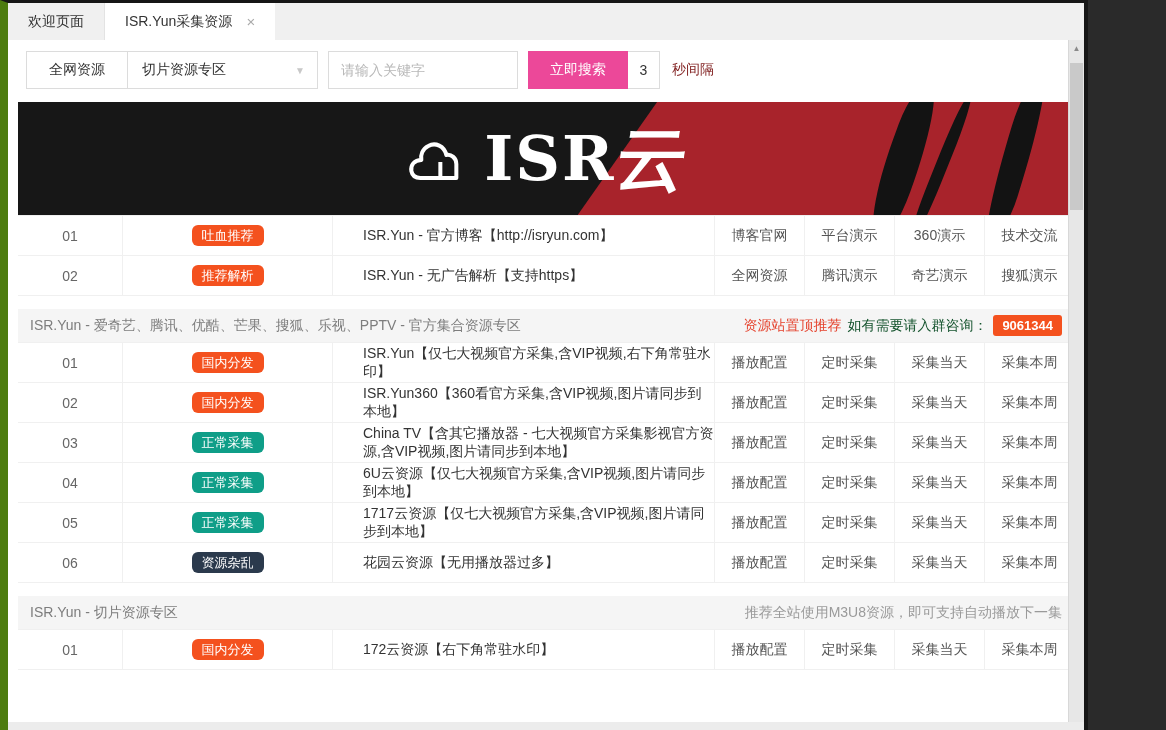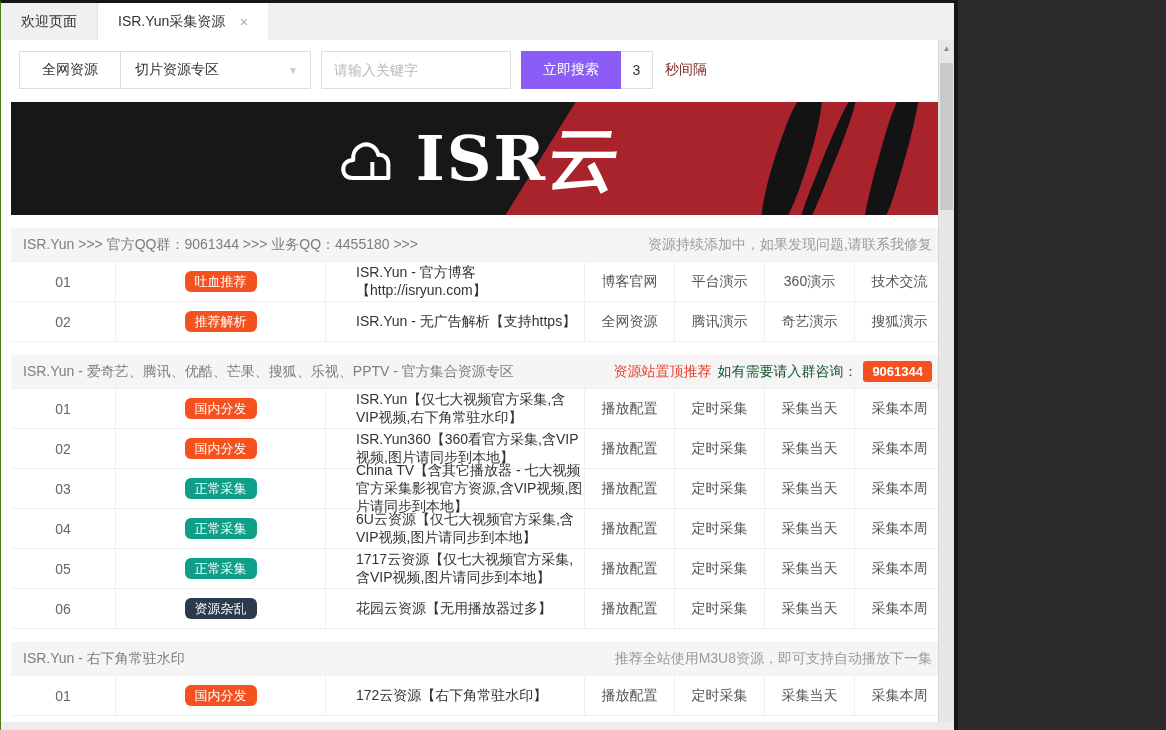--- a/index.html
+++ b/index.html
@@ -2,22 +2,22 @@
 <html><head>
 <meta charset="utf-8">
 <style>
   * { margin:0; padding:0; box-sizing:border-box; }
   body {
     font-family: "Liberation Sans", "DejaVu Sans", sans-serif;
     background:#2a2a2a;
     width:1166px; height:730px; overflow:hidden;
   }
   .window {
-    position:relative; width:958px; height:730px; background:#fff;
-    border-top:3px solid #161616; border-left:1px solid #4d7c0f; border-right:4px solid #161616;
+    position:relative; width:1088px; height:730px; background:#fff;
+    border-top:3px solid #161616; border-left:8px solid #4d7c0f; border-right:4px solid #161616;
     overflow:hidden;
   }
   
   .tabbar { display:flex; height:37px; background:#f0f0f0; }
   .tab { display:flex; align-items:center; padding:0 20px; font-size:14px; color:#333; cursor:pointer; }
   .tab.inactive { background:#f0f0f0; border-right:1px solid #e3e3e3; }
   .tab.active { background:#fff; }
   .tab-close { margin-left:14px; color:#aaa; font-size:15px; line-height:1; }
   
   .toolbar { height:60px; background:#fff; display:flex; align-items:center; padding-left:18px; }
@@ -106,21 +106,21 @@
     </div>
   </div>
 
   <div class="toolbar">
     <button class="tb-btn">全网资源</button>
     <div class="tb-select">
       <span>切片资源专区</span>
       <span class="caret">▼</span>
     </div>
     <input class="tb-input" placeholder="请输入关键字" style="">
-    <button class="tb-search" id="search-btn" style="background: #8b5cf6;">立即搜索</button>
+    <button class="tb-search" id="search-btn" style="background: #ec4899;">立即搜索</button>
     <div class="tb-interval">3</div>
     <span class="tb-unit">秒间隔</span>
   </div>
 
   <div class="banner">
     <div class="banner-red" id="banner-red" style="background: rgb(168, 35, 43);">
       <div class="streak s1"></div>
       <div class="streak s2"></div>
       <div class="streak s3"></div>
     </div>
@@ -128,26 +128,20 @@
       <svg width="74" height="50" viewBox="0 0 74 50">
         <path d="M16 44 H52 V30 C52 24 47 20 42 21 C40 12 31 8 24 12 C18 15 16 21 17 26 C10 26 6 31 7 37 C8 42 12 44 16 44 Z" fill="none" stroke="#ffffff" stroke-width="4" stroke-linejoin="round"></path>
         <path d="M36 44 V28" fill="none" stroke="#ffffff" stroke-width="4"></path>
       </svg>
       <span class="logo-en">ISR</span>
       <span class="logo-cn">云</span>
     </div>
   </div>
 
   <div id="sections">
-      <div class="section-header">
-        <span class="sec-title">ISR.Yun &gt;&gt;&gt; 官方QQ群：9061344 &gt;&gt;&gt; 业务QQ：4455180 &gt;&gt;&gt;</span>
-        <span class="sec-note">
-          <span>资源持续添加中，如果发现问题,请联系我修复</span>
-        </span>
-      </div>
       <div class="table">
         <div class="trow">
           <div class="cell cell-index">01</div>
           <div class="cell cell-badge">
             <span class="badge badge-orange" style="background: rgb(244, 81, 30);">吐血推荐</span>
           </div>
           <div class="cell cell-name">ISR.Yun - 官方博客【http://isryun.com】</div>
           <div class="cell cell-link">博客官网</div>
           <div class="cell cell-link">平台演示</div>
           <div class="cell cell-link">360演示</div>
@@ -235,21 +229,21 @@
             <span class="badge badge-dark" style="background: rgb(43, 58, 77);">资源杂乱</span>
           </div>
           <div class="cell cell-name">花园云资源【无用播放器过多】</div>
           <div class="cell cell-link">播放配置</div>
           <div class="cell cell-link">定时采集</div>
           <div class="cell cell-link">采集当天</div>
           <div class="cell cell-link">采集本周</div>
         </div>
       </div>
       <div class="section-header">
-        <span class="sec-title">ISR.Yun - 右下角常驻水印</span>
+        <span class="sec-title">ISR.Yun - 切片资源专区</span>
         <span class="sec-note">
           <span>推荐全站使用M3U8资源，即可支持自动播放下一集</span>
         </span>
       </div>
       <div class="table">
         <div class="trow">
           <div class="cell cell-index">01</div>
           <div class="cell cell-badge">
             <span class="badge badge-orange" style="background: rgb(244, 81, 30);">国内分发</span>
           </div>

